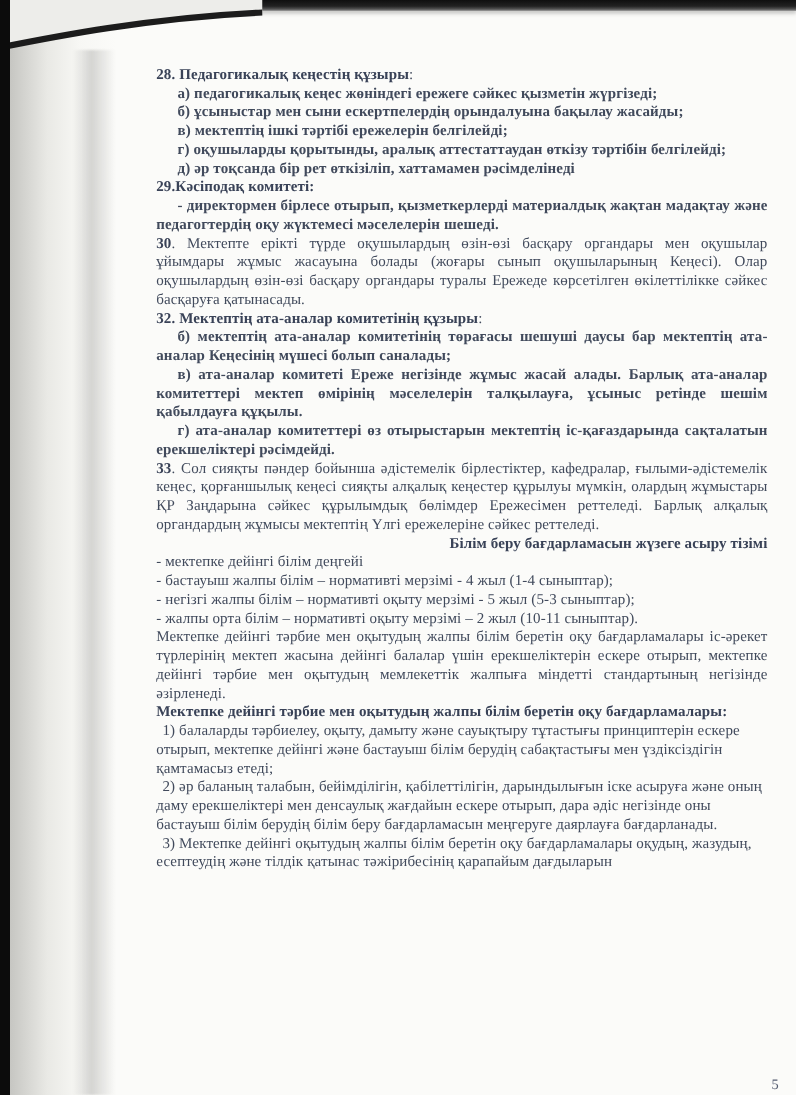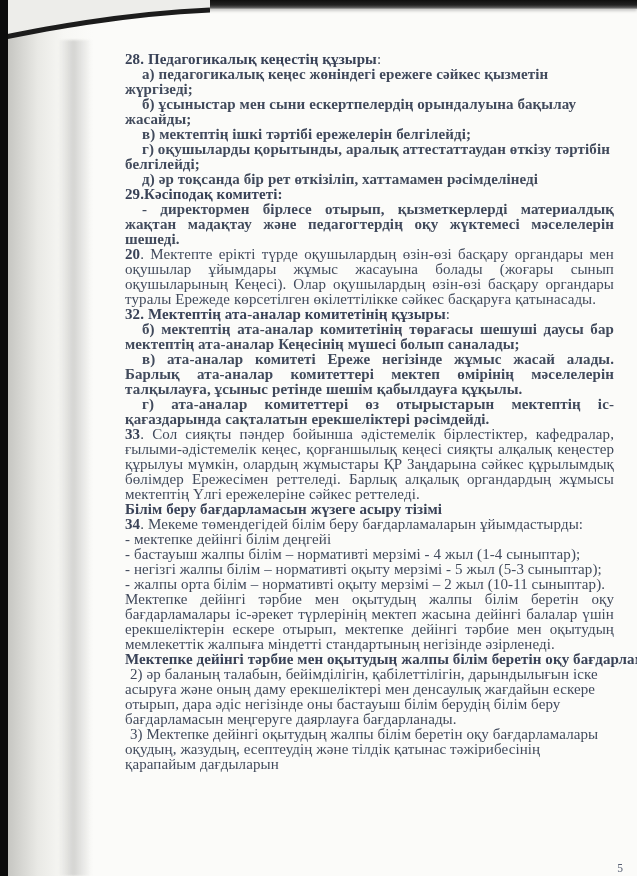--- a/index.html
+++ b/index.html
@@ -29,28 +29,28 @@
   }
   .fold-shadow {
     position:absolute; top:40px; left:58px; bottom:0; width:34px;
     background:linear-gradient(90deg,rgba(120,120,118,0) 0%,rgba(120,120,118,0.28) 45%,rgba(120,120,118,0) 100%);
     filter:blur(1px);
     z-index:2;
   }
   
   .text-block {
     position:absolute; left:125px; top:52px; width:489px;
-    font-size:15px; line-height:15px;
+    font-size:12px; line-height:15px;
     color:#414a5c;
     z-index:4;
     letter-spacing:0.1px;
   }
   .text-block p { margin:0; }
   .b { font-weight:bold; color:#394257; }
-  .center { text-align:left; }
+  .center { text-align:right; }
   .justify { text-align:justify; }
   .ind { text-indent:17px;font-weight:bold; }
   .sp { text-indent:5px; }
   .nowrap { white-space:nowrap; }
   .page-number {
     position:absolute; right:14px; bottom:2px;
     font-size:11.5px; color:#565e72; z-index:5;
   }
 </style>
 </head>
@@ -67,31 +67,31 @@
 
 <div class="text-block">
     <p class=""><span class="b">28.  Педагогикалық кеңестің құзыры</span><span>:</span></p>
     <p class="ind"><span>а) педагогикалық кеңес жөніндегі ережеге сәйкес қызметін жүргізеді;</span></p>
     <p class="ind"><span>б) ұсыныстар мен сыни ескертпелердің орындалуына бақылау жасайды;</span></p>
     <p class="ind"><span>в) мектептің ішкі тәртібі ережелерін белгілейді;</span></p>
     <p class="ind"><span>г) оқушыларды қорытынды, аралық аттестаттаудан өткізу тәртібін белгілейді;</span></p>
     <p class="ind"><span>д) әр тоқсанда бір рет өткізіліп, хаттамамен рәсімделінеді</span></p>
     <p class=""><span class="b">29.Кәсіподақ комитеті:</span></p>
     <p class="ind justify"><span>- директормен бірлесе отырып, қызметкерлерді материалдық жақтан мадақтау және педагогтердің оқу жүктемесі мәселелерін шешеді.</span></p>
-    <p class="justify"><span class="b">20</span><span>. Мектепте ерікті түрде оқушылардың өзін-өзі басқару органдары мен оқушылар ұйымдары жұмыс жасауына болады (жоғары сынып оқушыларының Кеңесі). Олар оқушылардың өзін-өзі басқару органдары туралы Ережеде көрсетілген өкілеттілікке сәйкес басқаруға қатынасады.</span></p>
+    <p class="justify"><span class="b">30</span><span>. Мектепте ерікті түрде оқушылардың өзін-өзі басқару органдары мен оқушылар ұйымдары жұмыс жасауына болады (жоғары сынып оқушыларының Кеңесі). Олар оқушылардың өзін-өзі басқару органдары туралы Ережеде көрсетілген өкілеттілікке сәйкес басқаруға қатынасады.</span></p>
     <p class=""><span class="b">32. Мектептің ата-аналар комитетінің құзыры</span><span>:</span></p>
     <p class="ind justify"><span>б) мектептің ата-аналар комитетінің төрағасы шешуші даусы бар мектептің ата-аналар Кеңесінің мүшесі болып саналады;</span></p>
     <p class="ind justify"><span>в) ата-аналар комитеті Ереже негізінде жұмыс жасай алады. Барлық ата-аналар комитеттері мектеп өмірінің мәселелерін талқылауға, ұсыныс ретінде шешім қабылдауға құқылы.</span></p>
     <p class="ind justify"><span>г) ата-аналар комитеттері өз отырыстарын мектептің  іс-қағаздарында сақталатын ерекшеліктері рәсімдейді.</span></p>
     <p class="justify"><span class="b">33</span><span>. Сол сияқты пәндер бойынша әдістемелік бірлестіктер, кафедралар, ғылыми-әдістемелік кеңес, қорғаншылық кеңесі сияқты алқалық кеңестер құрылуы мүмкін, олардың жұмыстары ҚР Заңдарына сәйкес құрылымдық бөлімдер Ережесімен реттеледі. Барлық алқалық органдардың жұмысы мектептің Үлгі ережелеріне сәйкес реттеледі.</span></p>
     <p class="center"><span class="b">Білім беру бағдарламасын жүзеге асыру тізімі</span></p>
-    <p class=""><span class="b">34</span><span>. Мекеме төмендегідей білім беру бағдарламаларын ұйымдастырды:</span></p>
     <p class=""><span>- мектепке дейінгі білім деңгейі</span></p>
     <p class=""><span>- бастауыш жалпы білім – нормативті мерзімі - 4 жыл (1-4 сыныптар);</span></p>
     <p class=""><span>- негізгі жалпы білім – нормативті оқыту мерзімі - 5 жыл (5-3 сыныптар);</span></p>
     <p class=""><span>- жалпы орта білім – нормативті оқыту мерзімі – 2 жыл (10-11 сыныптар).</span></p>
     <p class="justify"><span>Мектепке дейінгі тәрбие мен оқытудың жалпы білім беретін оқу бағдарламалары іс-әрекет түрлерінің мектеп жасына дейінгі балалар үшін ерекшеліктерін ескере отырып, мектепке дейінгі тәрбие мен оқытудың мемлекеттік жалпыға міндетті стандартының негізінде әзірленеді.</span></p>
     <p class="nowrap"><span class="b">Мектепке дейінгі тәрбие мен оқытудың жалпы білім беретін оқу бағдарламалары:</span></p>
+    <p class="sp"><span>1) балаларды тәрбиелеу, оқыту, дамыту және сауықтыру тұтастығы принциптерін ескере отырып, мектепке дейінгі және бастауыш білім берудің сабақтастығы мен үздіксіздігін қамтамасыз етеді;</span></p>
     <p class="sp"><span>2) әр баланың талабын, бейімділігін, қабілеттілігін, дарындылығын іске асыруға және оның даму ерекшеліктері мен денсаулық жағдайын ескере отырып, дара әдіс негізінде оны бастауыш білім берудің білім беру бағдарламасын меңгеруге даярлауға бағдарланады.</span></p>
     <p class="sp"><span>3) Мектепке дейінгі оқытудың жалпы білім беретін оқу бағдарламалары оқудың, жазудың, есептеудің және тілдік қатынас тәжірибесінің қарапайым дағдыларын</span></p>
   </div>
 
 <div class="page-number">5</div>
 
 </body></html>

